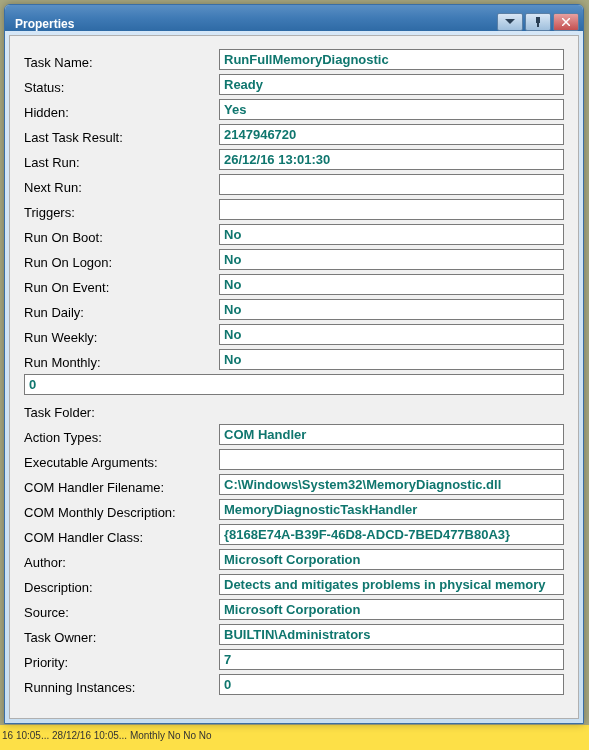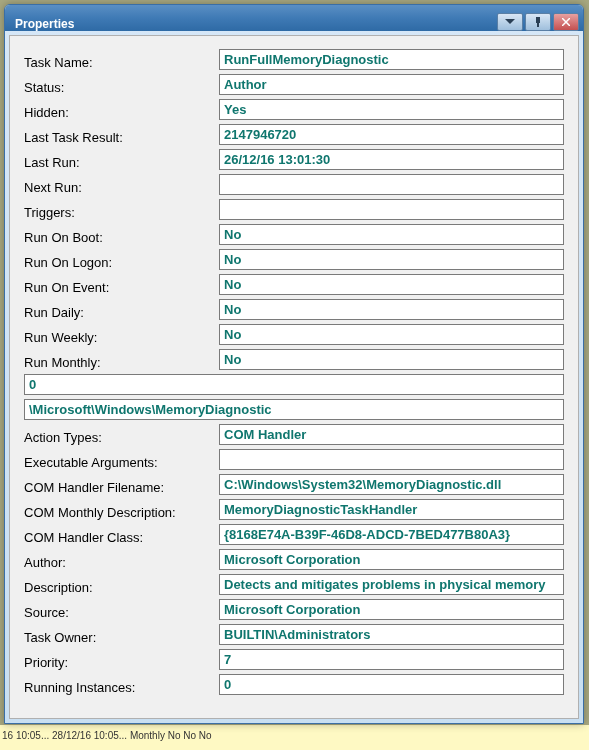--- a/index.html
+++ b/index.html
@@ -11,21 +11,21 @@
       height: 750px;
       overflow: hidden;
       position: relative;
     }
     .bg-grid {
       position: absolute;
       bottom: 0;
       left: 0;
       right: 0;
       height: 25px;
-      background: #fef9c3;
+      background: #fde047;
       color: #333;
       font-size: 10px;
       padding: 5px 2px;
       white-space: nowrap;
       overflow: hidden;
     }
     .window {
       position: absolute;
       top: 4px;
       left: 4px;
@@ -137,21 +137,21 @@
     </div>
   </div>
   <div class="content">
     <div class="fields" id="fields">
         <div class="row">
           <div class="lbl">Task Name:</div>
           <div class="val">RunFullMemoryDiagnostic</div>
         </div>
         <div class="row">
           <div class="lbl">Status:</div>
-          <div class="val">Author</div>
+          <div class="val">Ready</div>
         </div>
         <div class="row">
           <div class="lbl">Hidden:</div>
           <div class="val">Yes</div>
         </div>
         <div class="row">
           <div class="lbl">Last Task Result:</div>
           <div class="val">2147946720</div>
         </div>
         <div class="row">
@@ -187,21 +187,21 @@
           <div class="val">No</div>
         </div>
         <div class="row">
           <div class="lbl">Run Monthly:</div>
           <div class="val">No</div>
         </div>
         <div class="row">
           <div class="val">0</div>
         </div>
         <div class="row">
-          <div class="val">\Microsoft\Windows\MemoryDiagnostic</div>
+          <div class="lbl">Task Folder:</div>
         </div>
         <div class="row">
           <div class="lbl">Action Types:</div>
           <div class="val">COM Handler</div>
         </div>
         <div class="row">
           <div class="lbl">Executable Arguments:</div>
           <div class="val"></div>
         </div>
         <div class="row">

